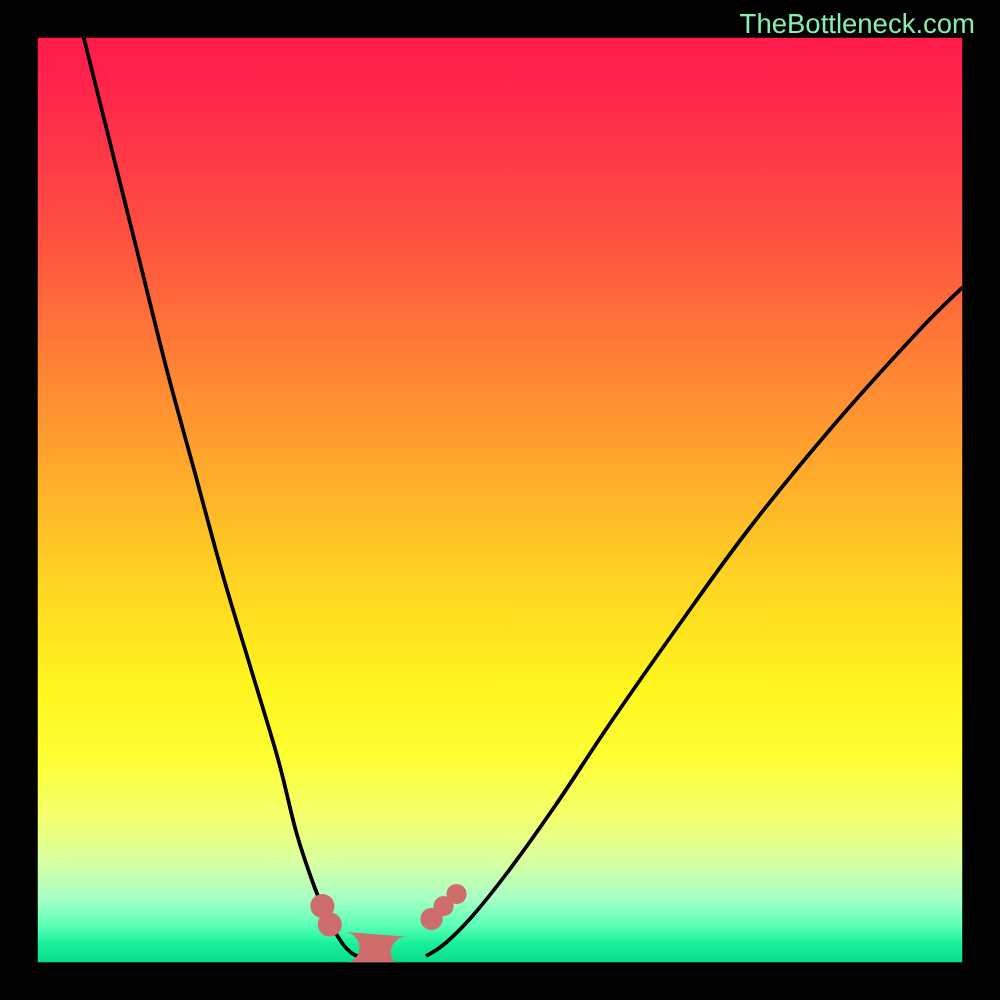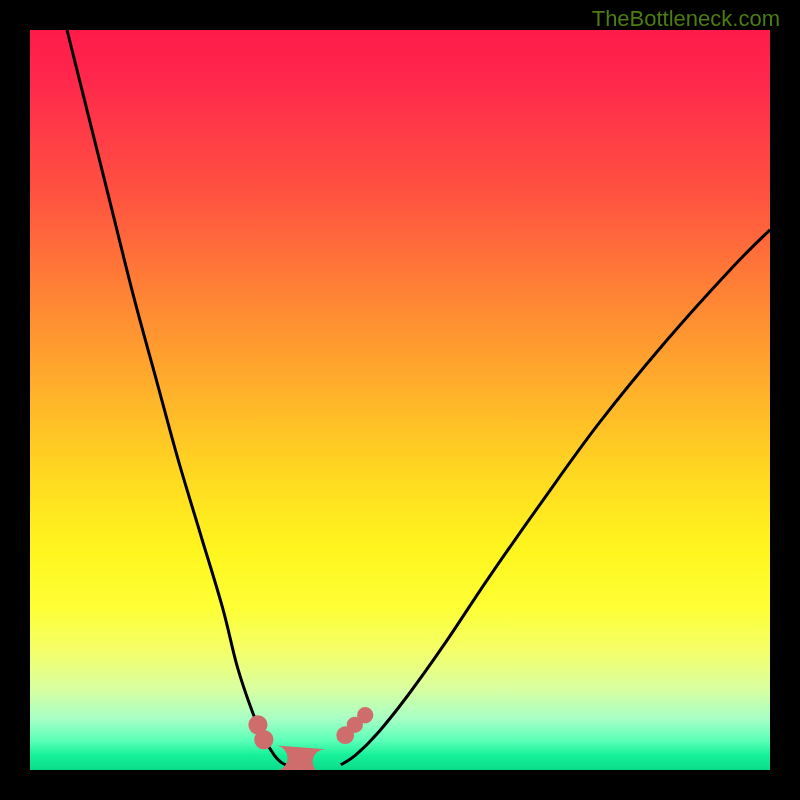--- a/index.html
+++ b/index.html
@@ -8,21 +8,21 @@
     width: 800px;
     height: 800px;
     background: #000;
     position: relative;
     font-family: Arial, sans-serif;
   }
   .watermark {
     position: absolute;
     top: 6px;
     right: 20px;
-    color: #4d7c0f;
+    color: #86efac;
     font-size: 22px;
     font-weight: 500;
     z-index: 10;
   }
   .plot-area {
     position: absolute;
     left: 30px;
     top: 30px;
     width: 740px;
     height: 740px;

